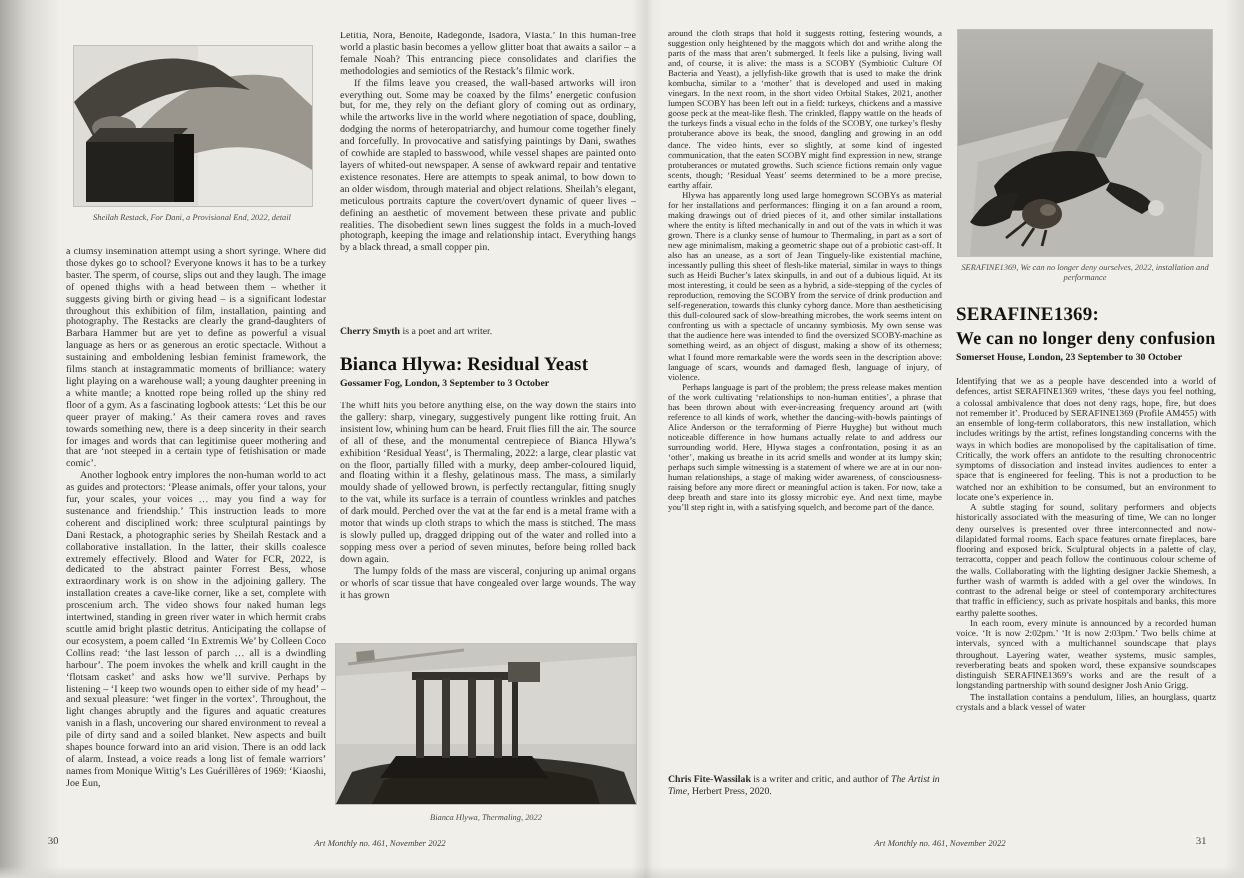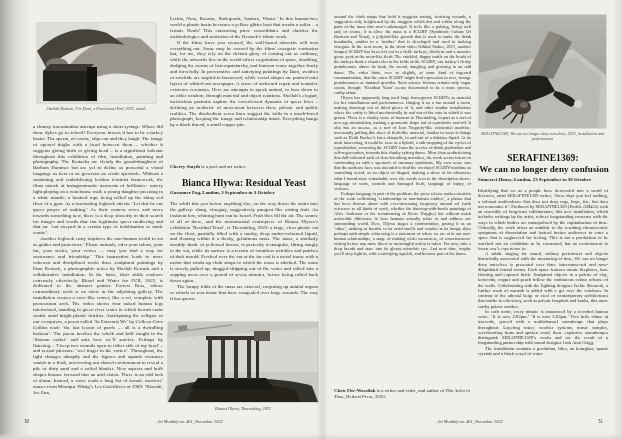--- a/index.html
+++ b/index.html
@@ -16,21 +16,21 @@
     background:linear-gradient(0deg,#dcdad4 0%,rgba(240,239,233,0) 100%);}
   .gutter{position:absolute;left:316px;top:0;width:16px;height:100%;
     background:linear-gradient(90deg,rgba(0,0,0,0) 0%,rgba(0,0,0,0.09) 45%,rgba(0,0,0,0.02) 65%,rgba(0,0,0,0) 100%);}
   .abs{position:absolute;}
   .body-text{font-size:5px;line-height:5.9px;text-align:justify;overflow:hidden;}
   .body-text.small{font-size:4.6px;line-height:5.25px;}
   .body-text.tight{font-size:4.4px;line-height:5.05px;}
   .p{margin:0;}
   .p.indent{text-indent:7px;}
   .caption{font-size:4.2px;line-height:5px;color:#4c4a44;font-style:italic;text-align:center;}
-  .headline{font-weight:bold;color:#14130f;font-size:9.5px;line-height:10px;letter-spacing:0.1px;white-space:nowrap;text-align:center;}
+  .headline{font-weight:bold;color:#14130f;font-size:9.5px;line-height:10px;letter-spacing:0.1px;white-space:nowrap;}
   .venue{font-weight:bold;font-size:4.9px;line-height:5.6px;color:#23211d;}
   .byline{font-size:4.9px;line-height:5.8px;text-align:left;}
   .byline .name{font-weight:bold;}
   .byline .ital{font-style:italic;}
   .footer{font-size:4.4px;font-style:italic;color:#43413c;text-align:center;}
   .pagenum{font-size:5.2px;color:#43413c;}
   .photo{display:block;background:#dcdad4;box-shadow:0 0 0 0.5px #c2c0ba;}
 </style>
 </head>
 <body>

